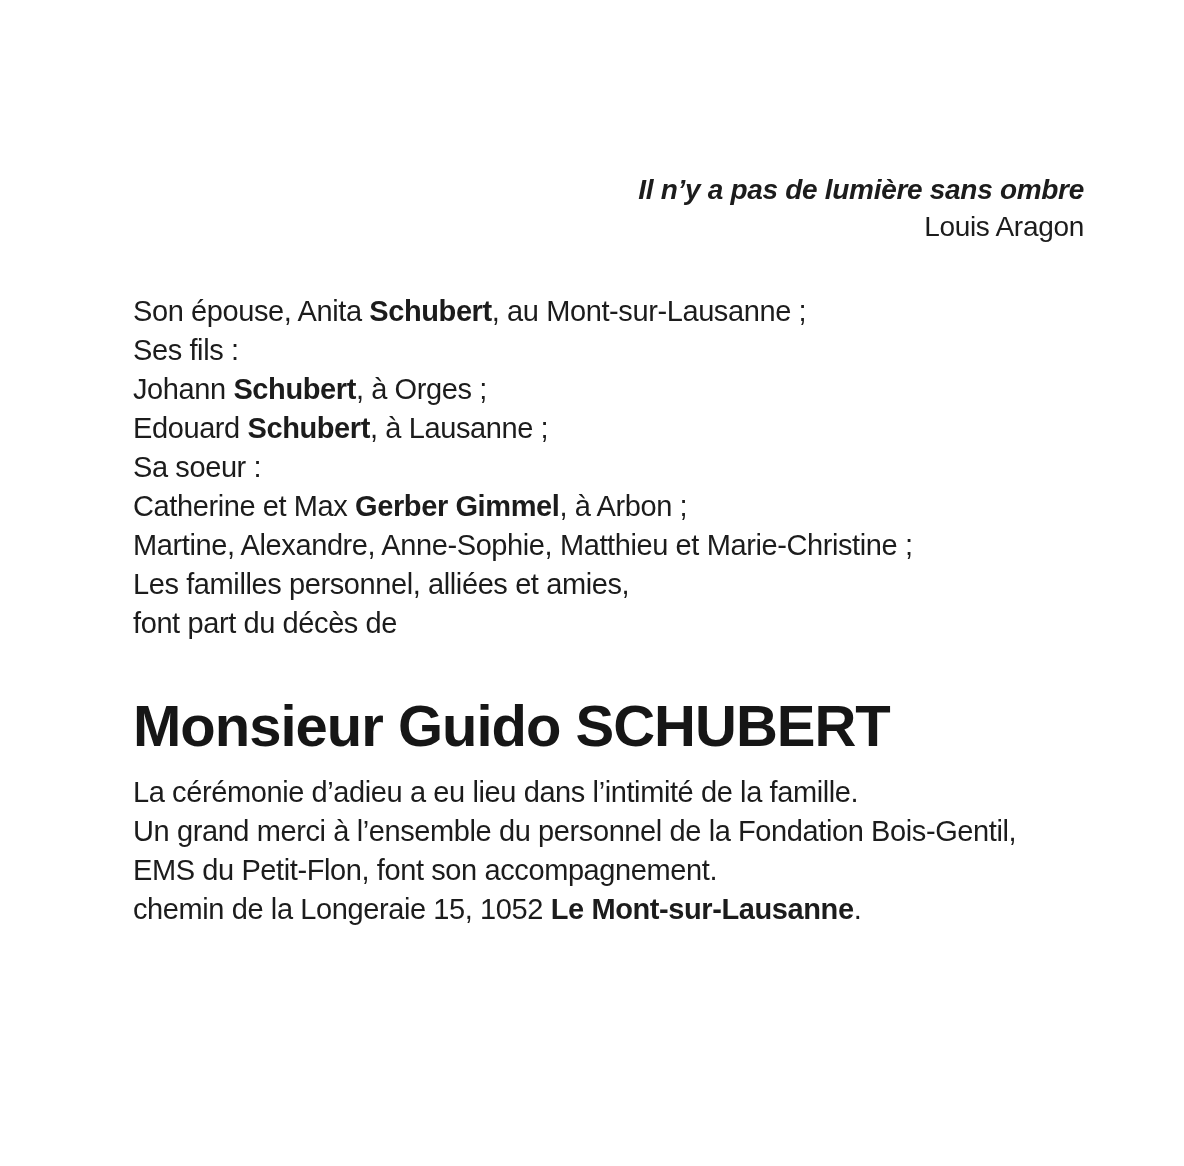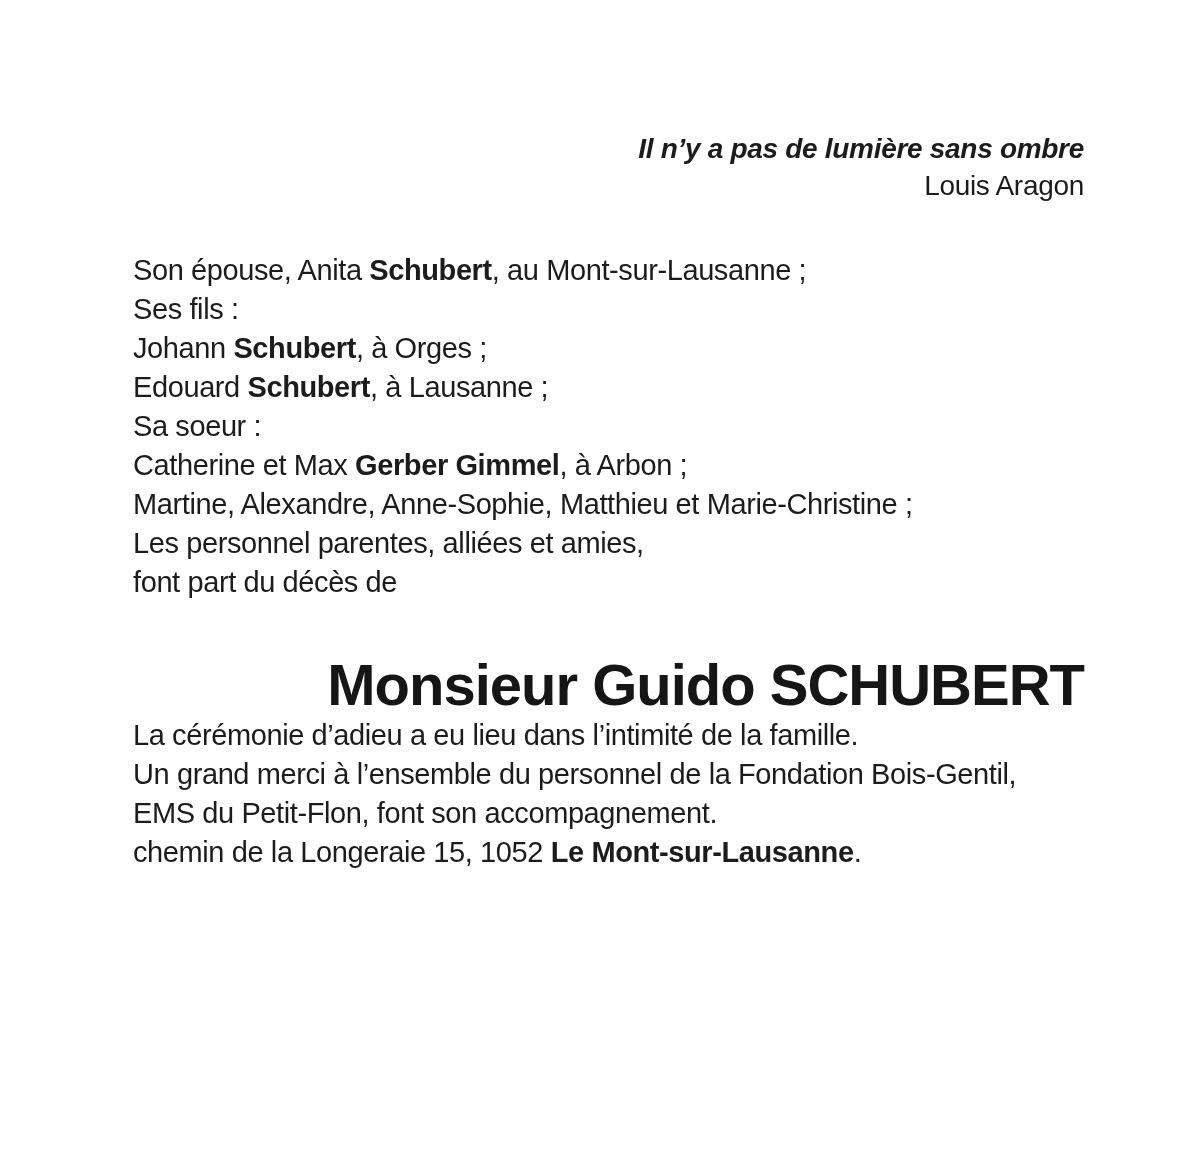--- a/index.html
+++ b/index.html
@@ -18,20 +18,21 @@
     box-sizing: border-box;
     width: 1184px;
     height: 1166px;
     padding: 130px 100px 0 133px;
   }
   .epigraph {
     text-align: right;
     font-size: 28px;
     line-height: 37px;
     letter-spacing: -0.3px;
+    margin-top: 41px;
   }
   .epigraph .quote {
     font-style: italic;
     font-weight: 600;
   }
   .epigraph .author {
     font-style: normal;
     font-weight: 400;
   }
   .announcement {
@@ -41,21 +42,22 @@
     font-size: 29px;
     line-height: 39px;
     letter-spacing: -0.4px;
     white-space: nowrap;
   }
   .line b {
     font-weight: 700;
   }
   .deceased-name {
     margin-top: 52px;
-    text-align: right;
+    margin-bottom: 16px;
+    text-align: left;
     font-size: 58px;
     font-weight: 700;
     letter-spacing: -1px;
     line-height: 62px;
     color: #161616;
   }
   .details {
     margin-top: 0;
   }
 </style>
@@ -70,21 +72,21 @@
   </div>
 
   <div class="announcement">
       <div class="line"><span>Son épouse, Anita </span><b>Schubert</b><span>, au Mont-sur-Lausanne ;</span></div>
       <div class="line"><span>Ses fils :</span></div>
       <div class="line"><span>Johann </span><b>Schubert</b><span>, à Orges ;</span></div>
       <div class="line"><span>Edouard </span><b>Schubert</b><span>, à Lausanne ;</span></div>
       <div class="line"><span>Sa soeur :</span></div>
       <div class="line"><span>Catherine et Max </span><b>Gerber Gimmel</b><span>, à Arbon ;</span></div>
       <div class="line"><span>Martine, Alexandre, Anne-Sophie, Matthieu et Marie-Christine ;</span></div>
-      <div class="line"><span>Les personnel parentes, alliées et amies,</span></div>
+      <div class="line"><span>Les familles personnel, alliées et amies,</span></div>
       <div class="line"><span>font part du décès de</span></div>
     </div>
 
   <div class="deceased-name">Monsieur Guido SCHUBERT</div>
 
   <div class="details">
       <div class="line"><span>La cérémonie d’adieu a eu lieu dans l’intimité de la famille.</span></div>
       <div class="line"><span>Un grand merci à l’ensemble du personnel de la Fondation Bois-Gentil,</span></div>
       <div class="line"><span>EMS du Petit-Flon, font son accompagnement.</span></div>
       <div class="line"><span>chemin de la Longeraie 15, 1052 </span><b>Le Mont-sur-Lausanne</b><span>.</span></div>

